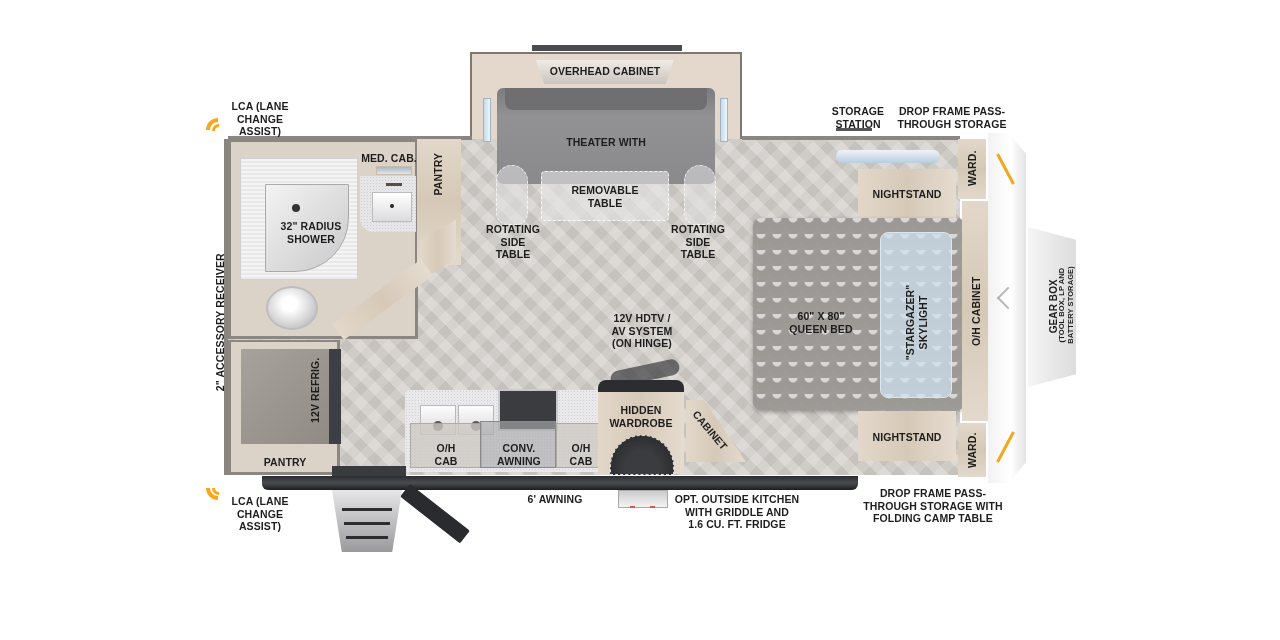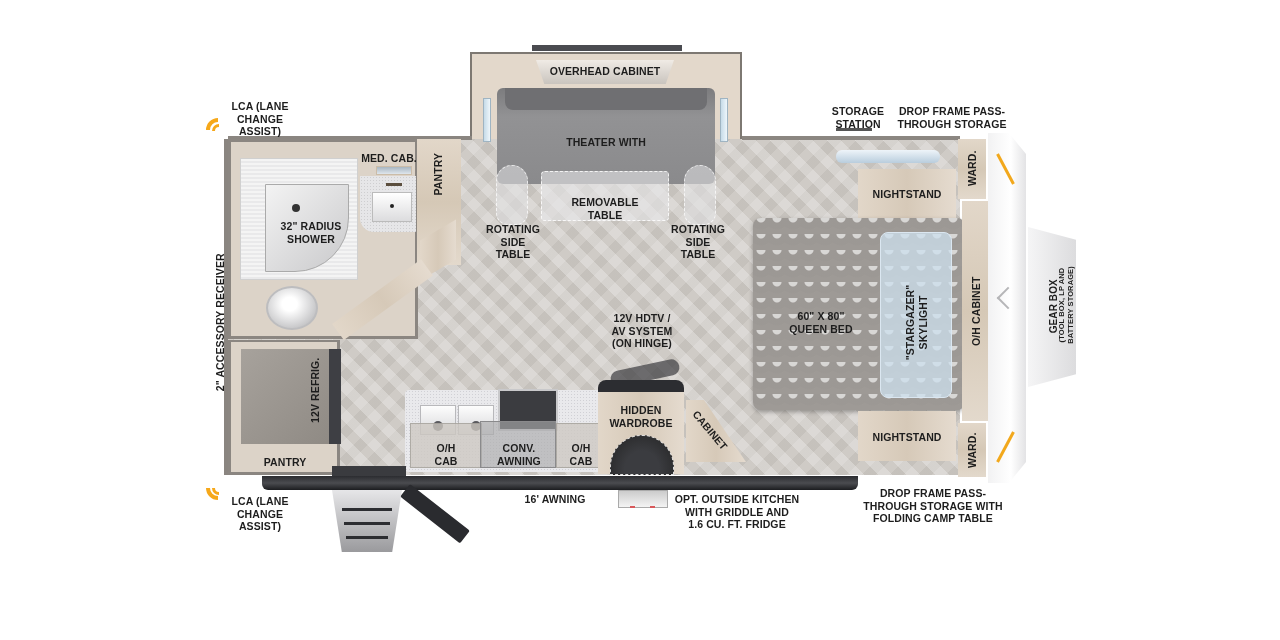--- a/index.html
+++ b/index.html
@@ -104,21 +104,21 @@
 <div class="window-sm" style="left:483px;top:98px;"></div>
 <div class="window-sm" style="left:720px;top:98px;"></div>
 
 <div class="sofa"></div>
 <div class="sofa-back"></div>
 <div class="lbl" style="left:540px;top:136px;width:132px;">THEATER WITH</div>
 
 <div class="side-table" style="left:496px;top:165px;"></div>
 <div class="side-table" style="left:684px;top:165px;"></div>
 <div class="removable-table"></div>
-<div class="lbl" style="left:560px;top:184px;width:90px;margin-top:12px;">REMOVABLE
+<div class="lbl" style="left:560px;top:184px;width:90px;">REMOVABLE
 TABLE</div>
 <div class="lbl" style="left:478px;top:223px;width:70px;">ROTATING
 SIDE
 TABLE</div>
 <div class="lbl" style="left:663px;top:223px;width:70px;">ROTATING
 SIDE
 TABLE</div>
 
 <div class="bath"></div>
 <div class="shower"></div>
@@ -210,21 +210,21 @@
 <div class="chassis"></div>
 <div class="steps"></div>
 <div class="step-line" style="left:342px;top:508px;width:50px;"></div>
 <div class="step-line" style="left:344px;top:522px;width:46px;"></div>
 <div class="step-line" style="left:346px;top:536px;width:42px;"></div>
 <div class="door"></div>
 <div class="outside-kitchen"></div>
 <div class="red-dot" style="left:630px;"></div>
 <div class="red-dot" style="left:650px;"></div>
 
-<div class="lbl" style="left:500px;top:493px;width:110px;">16' AWNING</div>
+<div class="lbl" style="left:500px;top:493px;width:110px;">6' AWNING</div>
 <div class="lbl" style="left:672px;top:493px;width:130px;">OPT. OUTSIDE KITCHEN
 WITH GRIDDLE AND
 1.6 CU. FT. FRIDGE</div>
 <div class="lbl" style="left:858px;top:487px;width:150px;">DROP FRAME PASS-
 THROUGH STORAGE WITH
 FOLDING CAMP TABLE</div>
 <div class="lbl" style="left:820px;top:105px;width:76px;">STORAGE
 STATION</div>
 <div class="lbl" style="left:892px;top:105px;width:120px;">DROP FRAME PASS-
 THROUGH STORAGE</div>

